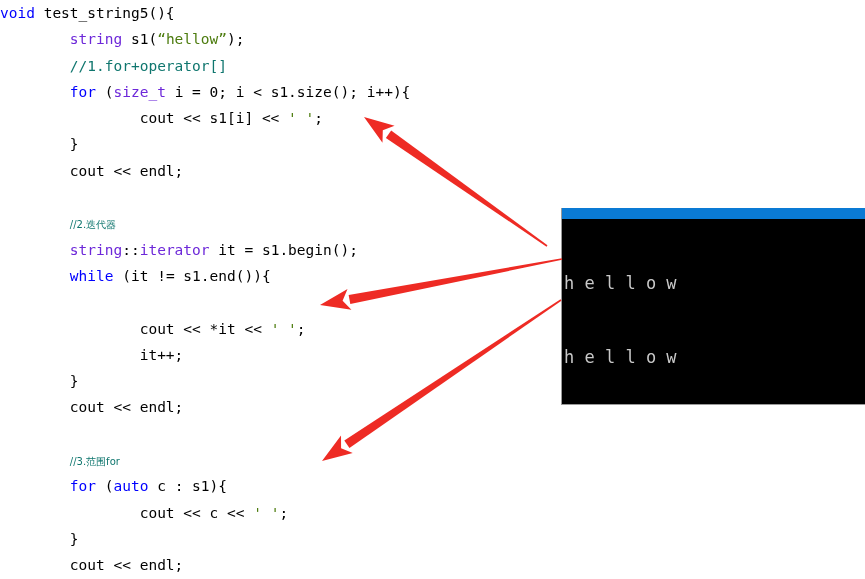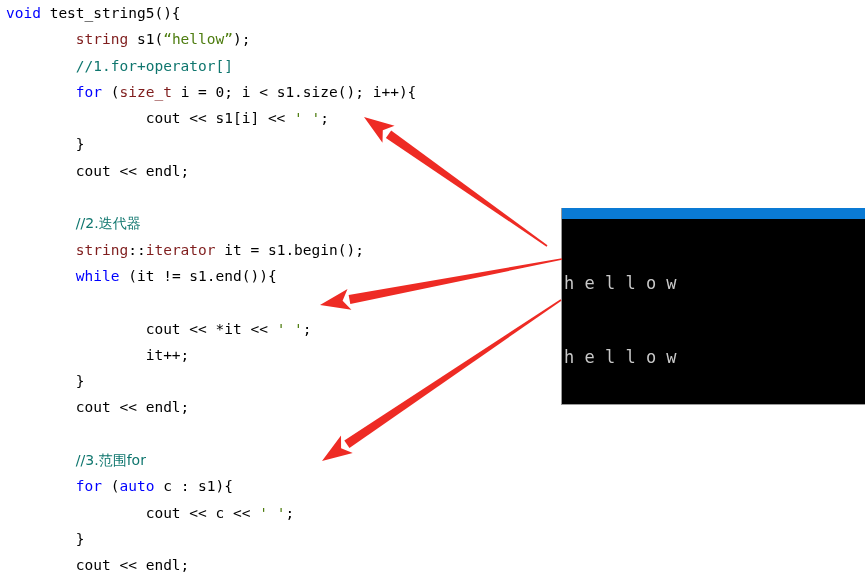--- a/index.html
+++ b/index.html
@@ -25,28 +25,28 @@
     height: 579px;
     font-family: "DejaVu Sans Mono", "Liberation Mono", monospace;
     font-size: 14.5px;
     line-height: 26.3px;
     color: #000000;
     white-space: pre;
     letter-spacing: 0px;
   }
   .ln {
     height: 26.3px;
-    padding-left: 6px;
+    padding-left: 0;
     white-space: pre;
   }
   .kw   { color: #0000ff; }        
-  .type { color: #7f1d1d; }        
+  .type { color: #6d28d9; }        
   .str  { color: #4d7c0f; }        
   .cmt  { color: #0f766e; }        
-  .cn   { font-family: "DejaVu Sans", sans-serif; font-size: 14px; }
+  .cn   { font-family: "DejaVu Sans", sans-serif; font-size: 10px; }
 
   
   #console {
     position: absolute;
     left: 561px;
     top: 208px;
     width: 304px;
     height: 197px;
     background: #000000;
     border-left: 1px solid #9a9a9a;

